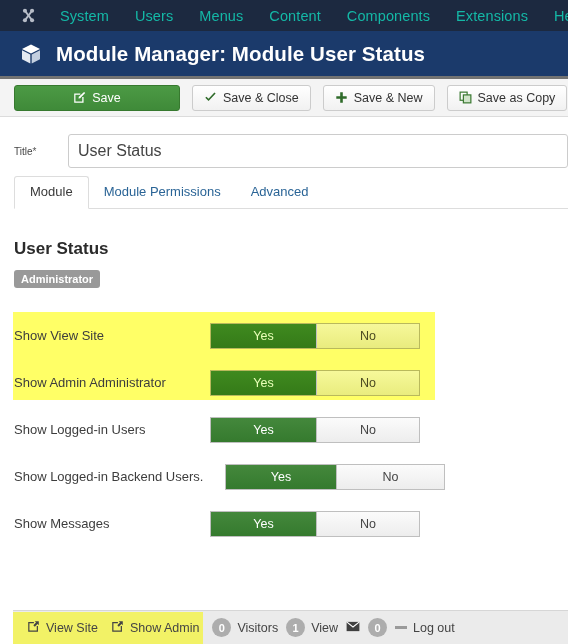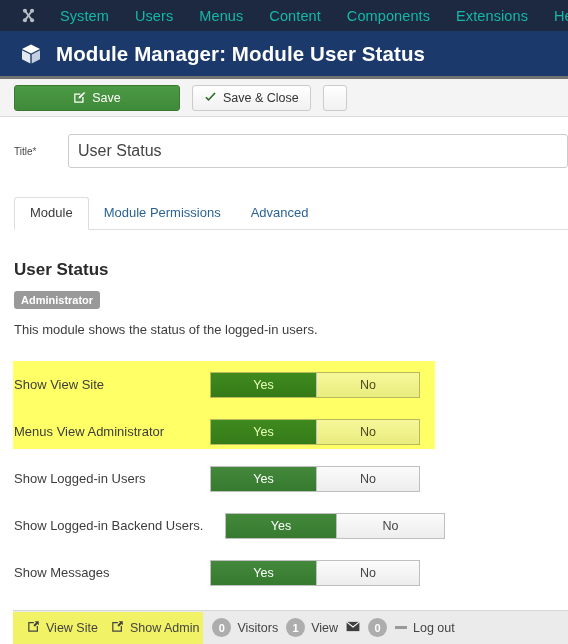--- a/index.html
+++ b/index.html
@@ -119,21 +119,21 @@
     background: #ffffff;
     font-size: 16px;
     color: #444444;
     padding: 0 9px;
     font-family: "Liberation Sans", sans-serif;
     outline: none;
   }
 
   
   #tabs {
-    margin-top: 29px;
+    margin-top: 8px;
     height: 33px;
     display: flex;
     align-items: flex-end;
     border-bottom: 1px solid #dddddd;
     width: 554px;
   }
   .tab {
     font-size: 13px;
     padding: 7px 15px 8px 15px;
     color: #2a6496;
@@ -334,21 +334,38 @@
 
   <div class="tbtn">
     <span class="tbtn-icon">
       <svg width="13" height="13" viewBox="0 0 16 16" aria-hidden="true">
         <path d="M1.6 8.2 L5.6 12.4 L14.3 3.1 L12.8 1.8 L5.6 9.5 L3 7 Z" fill="#2f6b2a"></path>
       </svg>
     </span>
     <span class="tlabel">Save &amp; Close</span>
   </div>
 
-
+  <div class="tbtn">
+    <span class="tbtn-icon">
+      <svg width="13" height="13" viewBox="0 0 16 16" aria-hidden="true">
+        <path d="M6.4 1.6 L9.6 1.6 L9.6 6.4 L14.4 6.4 L14.4 9.6 L9.6 9.6 L9.6 14.4 L6.4 14.4 L6.4 9.6 L1.6 9.6 L1.6 6.4 L6.4 6.4 Z" fill="#2f6b2a"></path>
+      </svg>
+    </span>
+    <span class="tlabel">Save &amp; New</span>
+  </div>
+
+  <div class="tbtn">
+    <span class="tbtn-icon">
+      <svg width="13" height="13" viewBox="0 0 16 16" aria-hidden="true">
+        <rect x="1.4" y="1.4" width="8.6" height="10" fill="none" stroke="#3c7a33" stroke-width="1.5"></rect>
+        <rect x="5.4" y="4.8" width="9.2" height="9.8" fill="#cfe3c9" stroke="#3c7a33" stroke-width="1.5"></rect>
+      </svg>
+    </span>
+    <span class="tlabel">Save as Copy</span>
+  </div>
 
   <div class="tbtn">
     
   </div>
 
 </div>
 
 <div id="content">
 
   <div id="title-row">
@@ -359,35 +376,34 @@
   </div>
 
   <div id="tabs">
     <div class="tab active">Module</div>
     <div class="tab">Module Permissions</div>
     <div class="tab">Advanced</div>
   </div>
 
   <div id="module-name">User Status</div>
   <div id="module-client-badge">Administrator</div>
-  <div id="module-desc">This module shows the status of the logged-in users.</div>
 
   <div id="settings">
     <div id="highlight-block"></div>
 
     <div class="srow hl">
       <div class="slabel" style="width:196px">Show View Site</div>
       <div class="toggle" style="width:210px">
         <div class="opt yes" style="width:106px">Yes</div>
         <div class="opt no" style="width:104px">No</div>
       </div>
     </div>
 
     <div class="srow hl">
-      <div class="slabel" style="width:196px">Menus View Administrator</div>
+      <div class="slabel" style="width:196px">Show Admin Administrator</div>
       <div class="toggle" style="width:210px">
         <div class="opt yes" style="width:106px">Yes</div>
         <div class="opt no" style="width:104px">No</div>
       </div>
     </div>
 
     <div class="srow">
       <div class="slabel" style="width:196px">Show Logged-in Users</div>
       <div class="toggle" style="width:210px">
         <div class="opt yes" style="width:106px">Yes</div>

